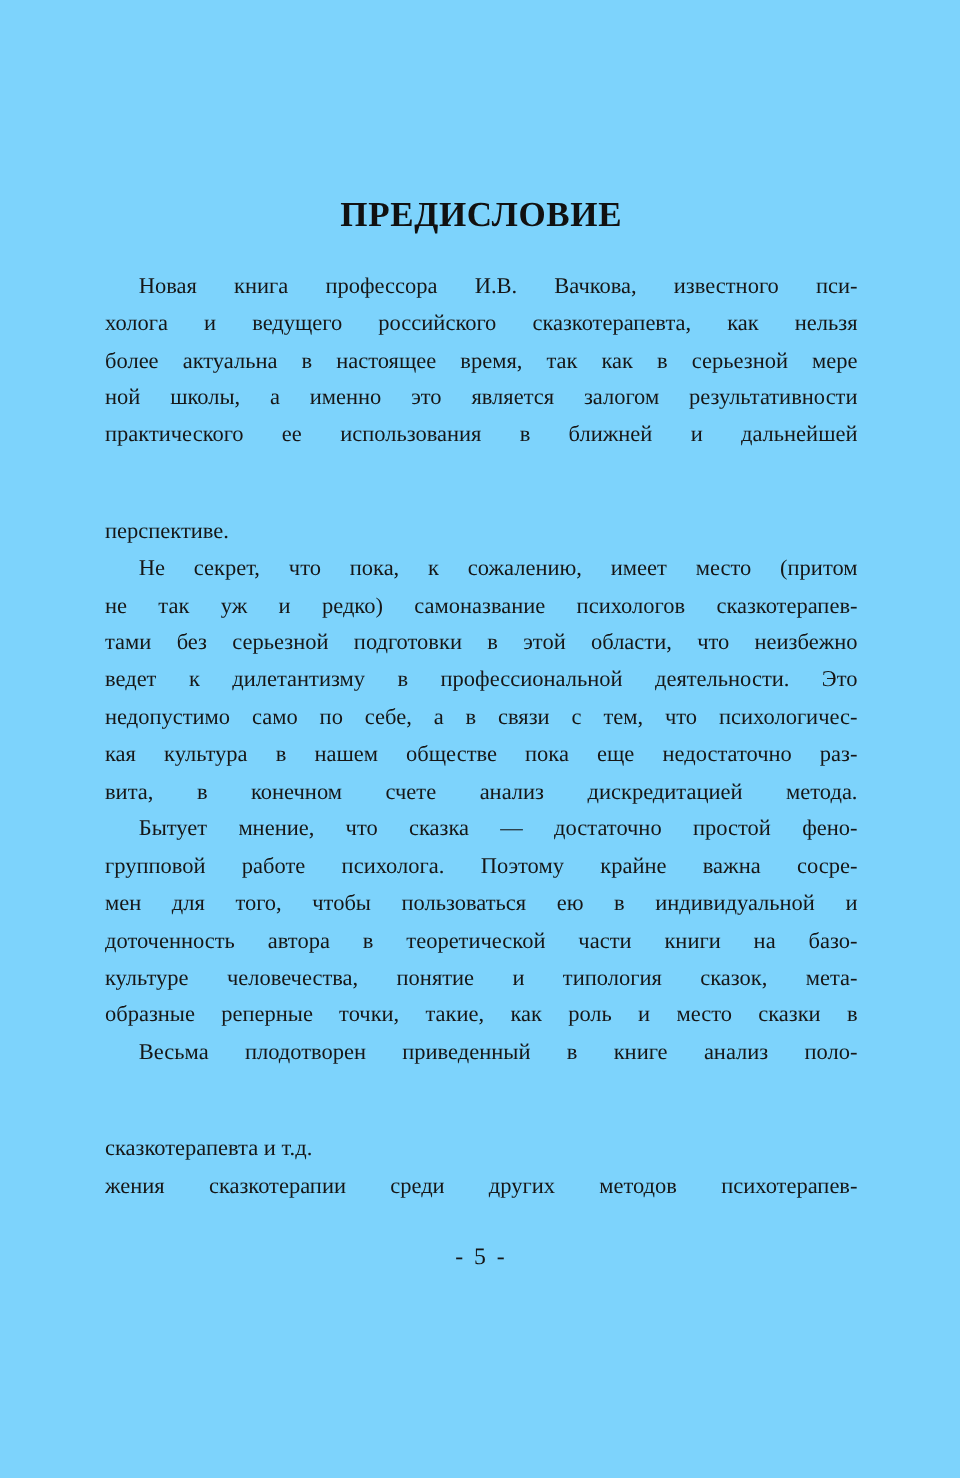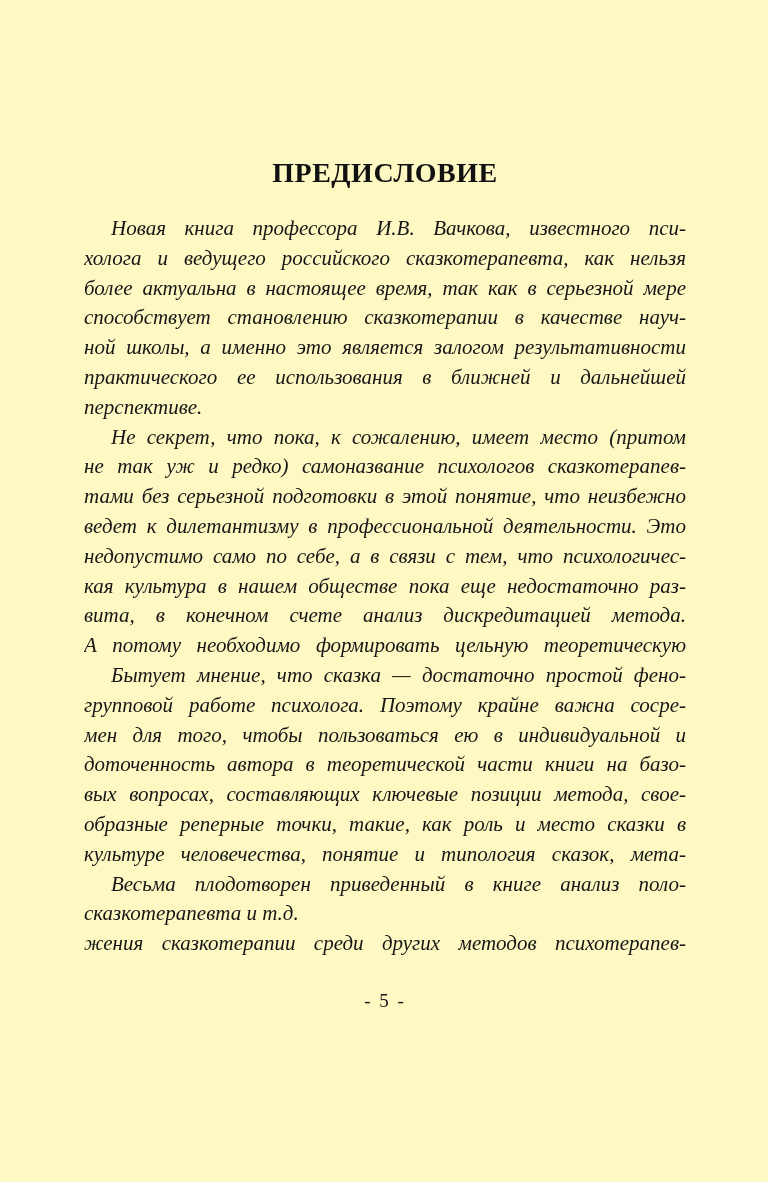--- a/index.html
+++ b/index.html
@@ -4,93 +4,90 @@
 <style>
   html, body {
     margin: 0;
     padding: 0;
     background: #ffffff;
   }
   .page {
     position: relative;
     width: 768px;
     height: 1182px;
-    background: #fef9c3;
+    background: #7dd3fc;
     color: #161616;
     font-family: "Liberation Serif", "DejaVu Serif", serif;
     overflow: hidden;
     box-sizing: border-box;
     padding: 158px 82px 0 84px;
   }
   .page-title {
     margin: 0 0 26px 0;
     text-align: center;
     font-size: 28px;
     line-height: 30px;
     font-weight: bold;
     letter-spacing: 0.5px;
     color: #111111;
   }
   .text-body {
     width: 602px;
   }
   .line {
-    font-size: 21px;
+    font-size: 18px;
     line-height: 29.8px;
     height: 29.8px;
     text-align: justify;
     text-align-last: justify;
     white-space: normal;
     overflow: hidden;
     color: #161616;
-    font-style: italic;
   }
   .line.indent {
     padding-left: 27px;
   }
   .line.para-end {
     text-align-last: left;
+    margin-top: 47px;
   }
   .page-number {
     margin-top: 30px;
     text-align: center;
     font-size: 19px;
     line-height: 24px;
     letter-spacing: 2px;
     color: #161616;
   }
 </style>
 </head>
 <body>
 
 <div class="page">
   <h1 class="page-title">ПРЕДИСЛОВИЕ</h1>
 
   <div class="text-body">
       <div class="line indent">Новая книга профессора И.В. Вачкова, известного пси-</div>
       <div class="line">холога и ведущего российского сказкотерапевта, как нельзя</div>
       <div class="line">более актуальна в настоящее время, так как в серьезной мере</div>
-      <div class="line">способствует становлению сказкотерапии в качестве науч-</div>
       <div class="line">ной школы, а именно это является залогом результативности</div>
       <div class="line">практического ее использования в ближней и дальнейшей</div>
       <div class="line para-end">перспективе.</div>
       <div class="line indent">Не секрет, что пока, к сожалению, имеет место (притом</div>
       <div class="line">не так уж и редко) самоназвание психологов сказкотерапев-</div>
-      <div class="line">тами без серьезной подготовки в этой понятие, что неизбежно</div>
+      <div class="line">тами без серьезной подготовки в этой области, что неизбежно</div>
       <div class="line">ведет к дилетантизму в профессиональной деятельности. Это</div>
       <div class="line">недопустимо само по себе, а в связи с тем, что психологичес-</div>
       <div class="line">кая культура в нашем обществе пока еще недостаточно раз-</div>
       <div class="line">вита, в конечном счете анализ дискредитацией метода.</div>
-      <div class="line">А потому необходимо формировать цельную теоретическую</div>
       <div class="line indent">Бытует мнение, что сказка — достаточно простой фено-</div>
       <div class="line">групповой работе психолога. Поэтому крайне важна сосре-</div>
       <div class="line">мен для того, чтобы пользоваться ею в индивидуальной и</div>
       <div class="line">доточенность автора в теоретической части книги на базо-</div>
-      <div class="line">вых вопросах, составляющих ключевые позиции метода, свое-</div>
+      <div class="line">культуре человечества, понятие и типология сказок, мета-</div>
       <div class="line">образные реперные точки, такие, как роль и место сказки в</div>
-      <div class="line">культуре человечества, понятие и типология сказок, мета-</div>
       <div class="line indent">Весьма плодотворен приведенный в книге анализ поло-</div>
       <div class="line para-end">сказкотерапевта и т.д.</div>
       <div class="line">жения сказкотерапии среди других методов психотерапев-</div>
     </div>
 
   <div class="page-number">- 5 -</div>
 </div>
 
 </body></html>

